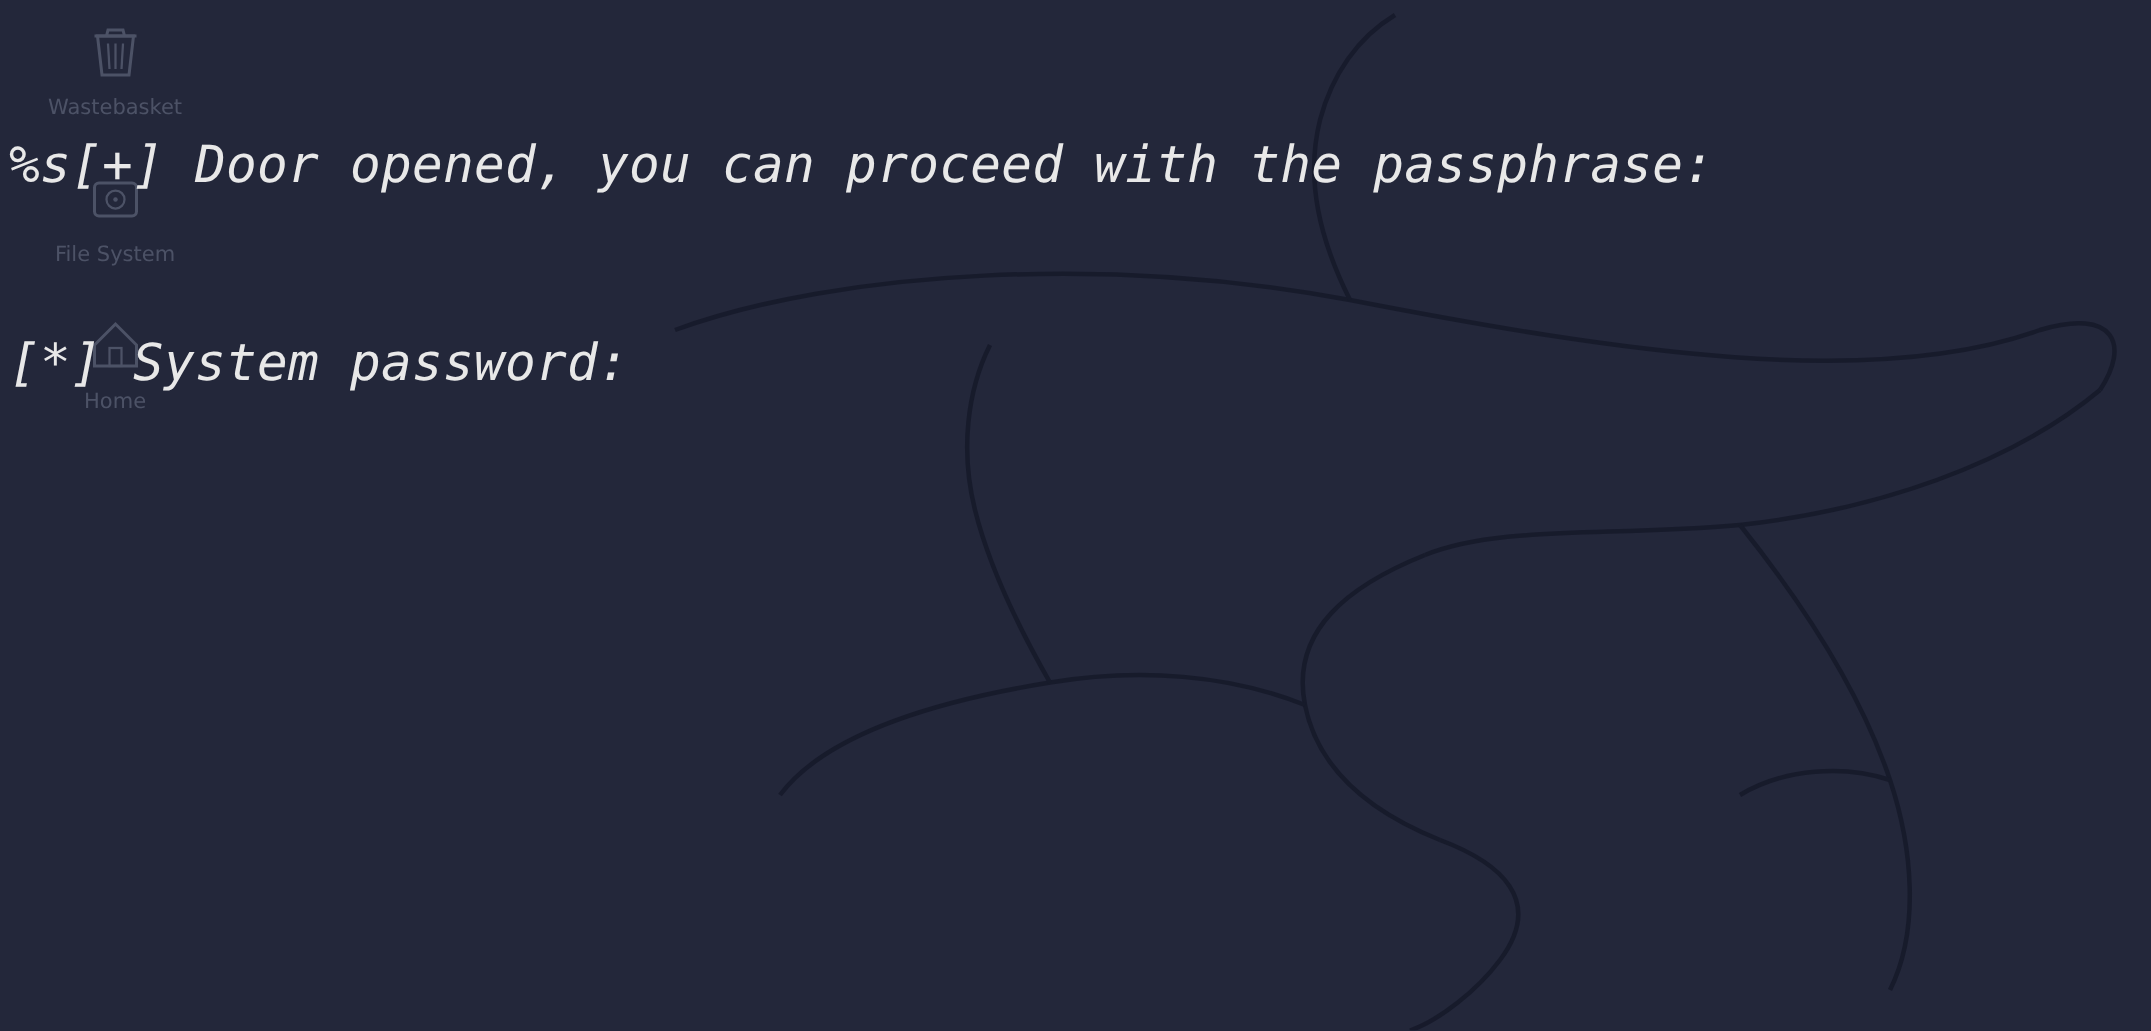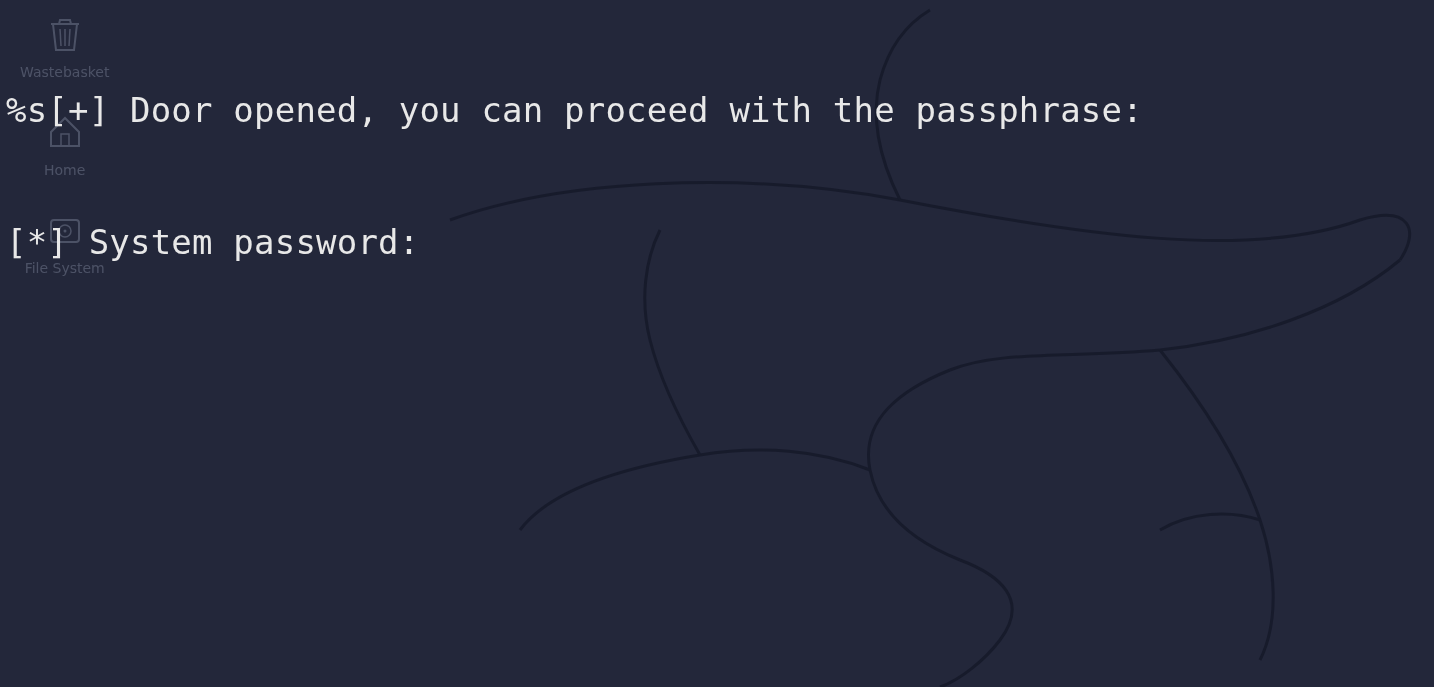--- a/index.html
+++ b/index.html
@@ -25,20 +25,21 @@
       pointer-events: none;
       opacity: 0.6;
       z-index: 0;
     }
     .desktop-icons {
       position: absolute;
       top: 0;
       left: 0;
       z-index: 1;
       opacity: 0.35;
+      padding-left: 12px;
     }
     .desktop-icon {
       display: flex;
       flex-direction: column;
       align-items: center;
       padding: 10px 20px 18px 20px;
       color: #9aa2b8;
       font-family: 'DejaVu Sans', 'Liberation Sans', sans-serif;
       font-size: 14px;
     }
@@ -58,20 +59,21 @@
       z-index: 2;
       white-space: pre;
       font-size: 34px;
       line-height: 44px;
       letter-spacing: 0.2px;
       font-weight: 500;
     }
     .line {
       display: block;
       height: 44px;
+      font-style: italic;
     }
   </style>
 </head>
 <body>
 
 <div class="dragon-bg">
   <svg viewBox="0 0 1434 687" width="1434" height="687" preserveAspectRatio="xMidYMid slice">
     <g fill="none" stroke="#0e1120" stroke-width="3" opacity="0.9">
       <path d="M 450 220 C 560 180, 740 170, 900 200 C 1080 235, 1250 260, 1360 220 C 1410 205, 1420 230, 1400 260"></path>
       <path d="M 1400 260 C 1340 310, 1250 340, 1160 350 C 1070 358, 1000 350, 950 370"></path>
@@ -95,35 +97,35 @@
         <line x1="15" y1="15" x2="16" y2="32" stroke="#9aa2b8" stroke-width="1.5"></line>
         <line x1="20" y1="15" x2="20" y2="32" stroke="#9aa2b8" stroke-width="1.5"></line>
         <line x1="25" y1="15" x2="24" y2="32" stroke="#9aa2b8" stroke-width="1.5"></line>
       </svg>
     </span>
     <span>Wastebasket</span>
   </div>
   <div class="desktop-icon">
     <span class="glyph">
       <svg width="40" height="40" viewBox="0 0 40 40">
-        <path d="M6 20 L20 6 L34 20 L34 34 L6 34 Z" fill="none" stroke="#9aa2b8" stroke-width="2"></path>
-        <rect x="16" y="22" width="8" height="12" fill="none" stroke="#9aa2b8" stroke-width="1.5"></rect>
-      </svg>
-    </span>
-    <span>Home</span>
-  </div>
-  <div class="desktop-icon">
-    <span class="glyph">
-      <svg width="40" height="40" viewBox="0 0 40 40">
         <rect x="6" y="10" width="28" height="22" rx="3" fill="none" stroke="#9aa2b8" stroke-width="2"></rect>
         <circle cx="20" cy="21" r="6" fill="none" stroke="#9aa2b8" stroke-width="1.5"></circle>
         <circle cx="20" cy="21" r="1.5" fill="#9aa2b8"></circle>
       </svg>
     </span>
     <span>File System</span>
+  </div>
+  <div class="desktop-icon">
+    <span class="glyph">
+      <svg width="40" height="40" viewBox="0 0 40 40">
+        <path d="M6 20 L20 6 L34 20 L34 34 L6 34 Z" fill="none" stroke="#9aa2b8" stroke-width="2"></path>
+        <rect x="16" y="22" width="8" height="12" fill="none" stroke="#9aa2b8" stroke-width="1.5"></rect>
+      </svg>
+    </span>
+    <span>Home</span>
   </div>
 </div>
 
 <div class="terminal-output">
   <span class="line">%s[+] Door opened, you can proceed with the passphrase:</span>
   <span class="line">[*] System password:</span>
   
   
   
   

